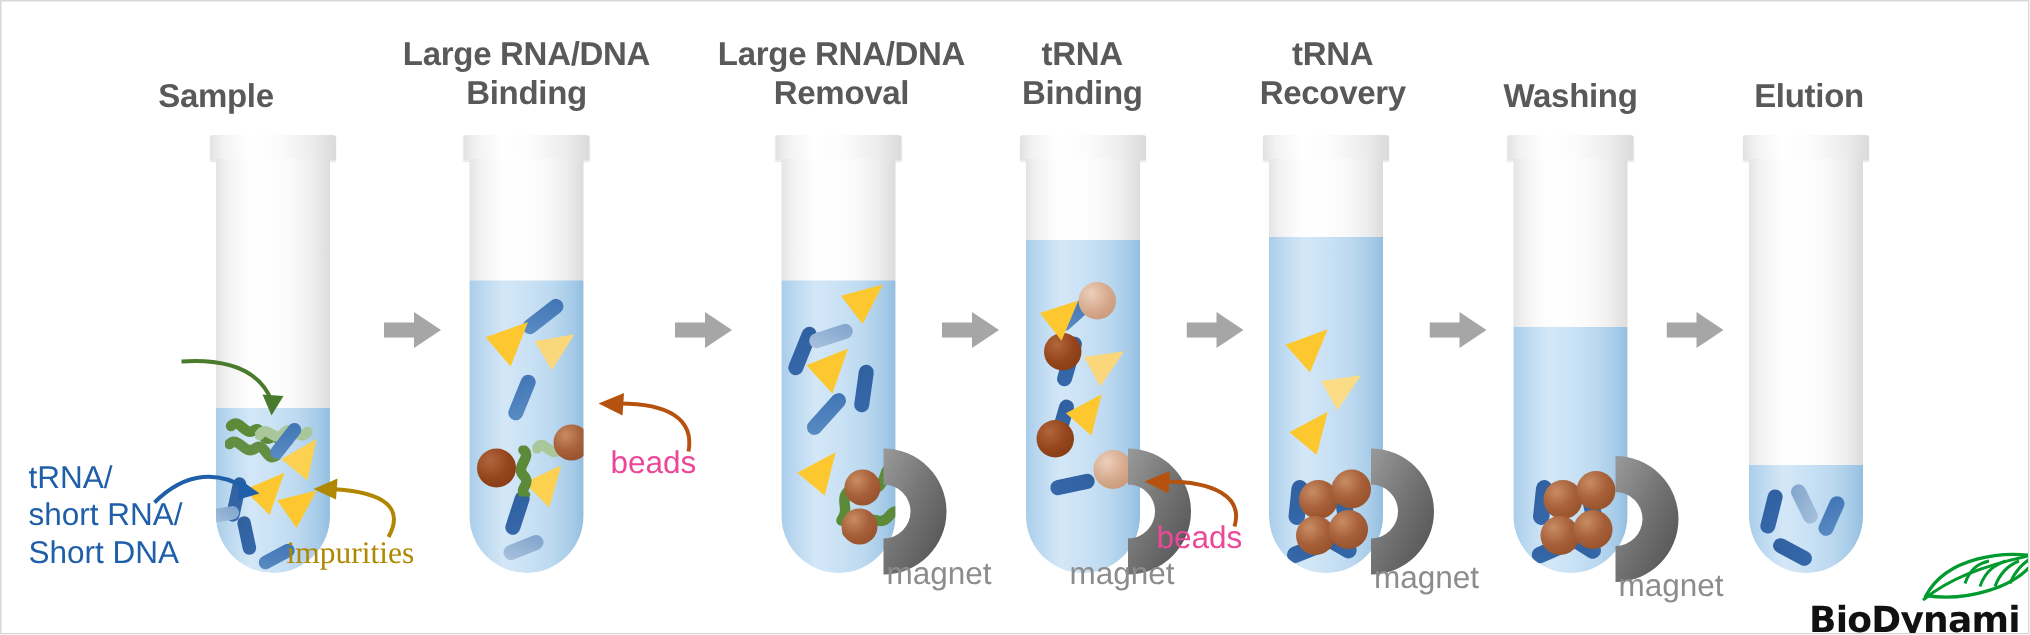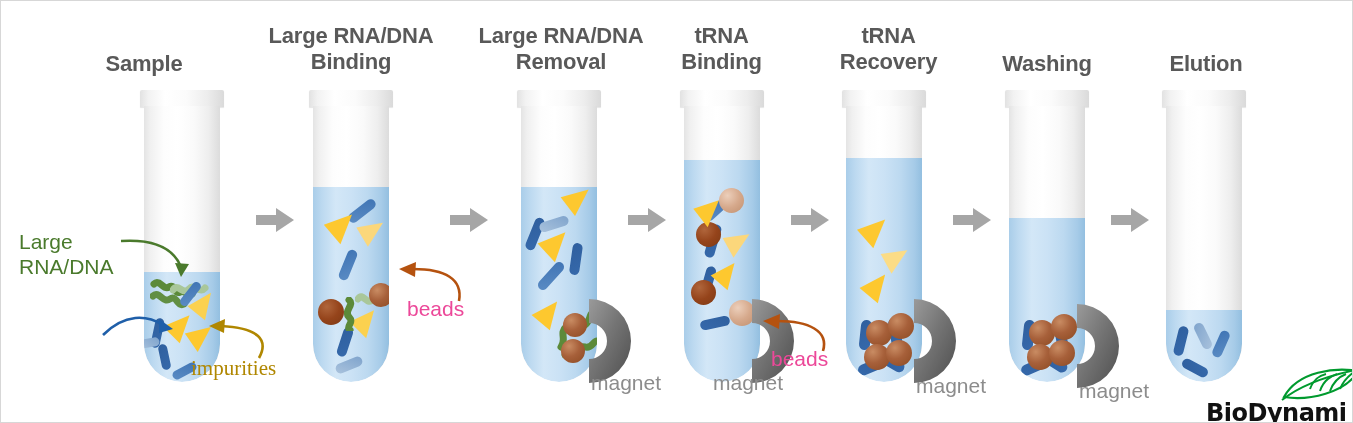--- a/index.html
+++ b/index.html
@@ -336,27 +336,28 @@
   <svg class="arrow" style="left:790px; top:205px;" width="40" height="28">
     <path d="M0,9 L20,9 L20,2 L38,14 L20,26 L20,19 L0,19 Z" fill="#a6a6a6"></path>
   </svg>
   <svg class="arrow" style="left:952px; top:205px;" width="40" height="28">
     <path d="M0,9 L20,9 L20,2 L38,14 L20,26 L20,19 L0,19 Z" fill="#a6a6a6"></path>
   </svg>
   <svg class="arrow" style="left:1110px; top:205px;" width="40" height="28">
     <path d="M0,9 L20,9 L20,2 L38,14 L20,26 L20,19 L0,19 Z" fill="#a6a6a6"></path>
   </svg>
 
-  <div class="callout green" style="left:18px; top:228px;">Large
-RNA/DNA</div>
   <svg class="leader" style="left:118px; top:232px;" width="90" height="56">
     <path d="M2,8 C34,6 54,14 62,34" stroke="#4a7a2c" stroke-width="2.6" fill="none"></path>
     <path d="M62,44 L56,30 L70,31 Z" fill="#4a7a2c"></path>
   </svg>
 
+  <div class="callout blue" style="left:18px; top:305px;">tRNA/
+short RNA/
+Short DNA</div>
   <svg class="leader" style="left:100px; top:306px;" width="80" height="42">
     <path d="M2,28 C24,6 46,8 62,18" stroke="#1f5fa9" stroke-width="2.6" fill="none"></path>
     <path d="M72,22 L58,12 L58,26 Z" fill="#1f5fa9"></path>
   </svg>
 
   <div class="callout gold" style="left:190px; top:355px;font-family:Liberation Serif, serif;">impurities</div>
   <svg class="leader" style="left:196px; top:305px;" width="78" height="58">
     <path d="M62,52 C72,34 62,22 24,20" stroke="#b08700" stroke-width="2.6" fill="none"></path>
     <path d="M12,20 L28,13 L27,27 Z" fill="#b08700"></path>
   </svg>

